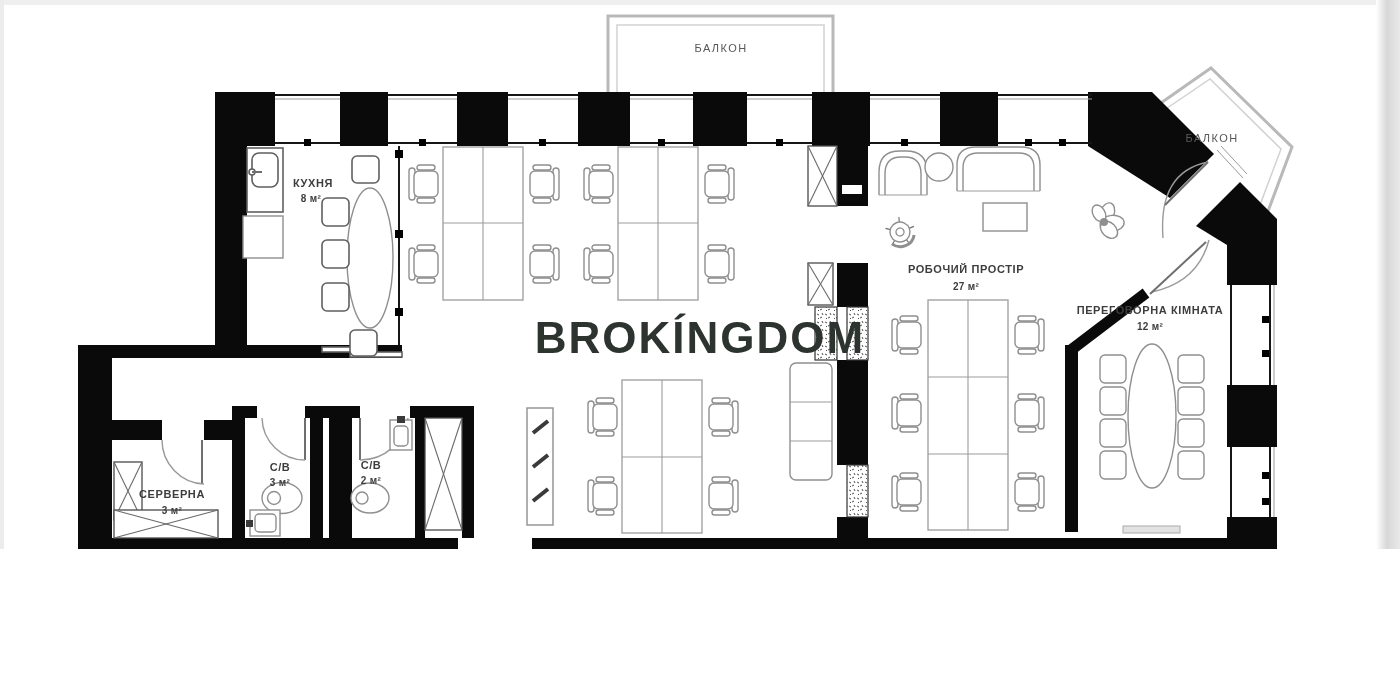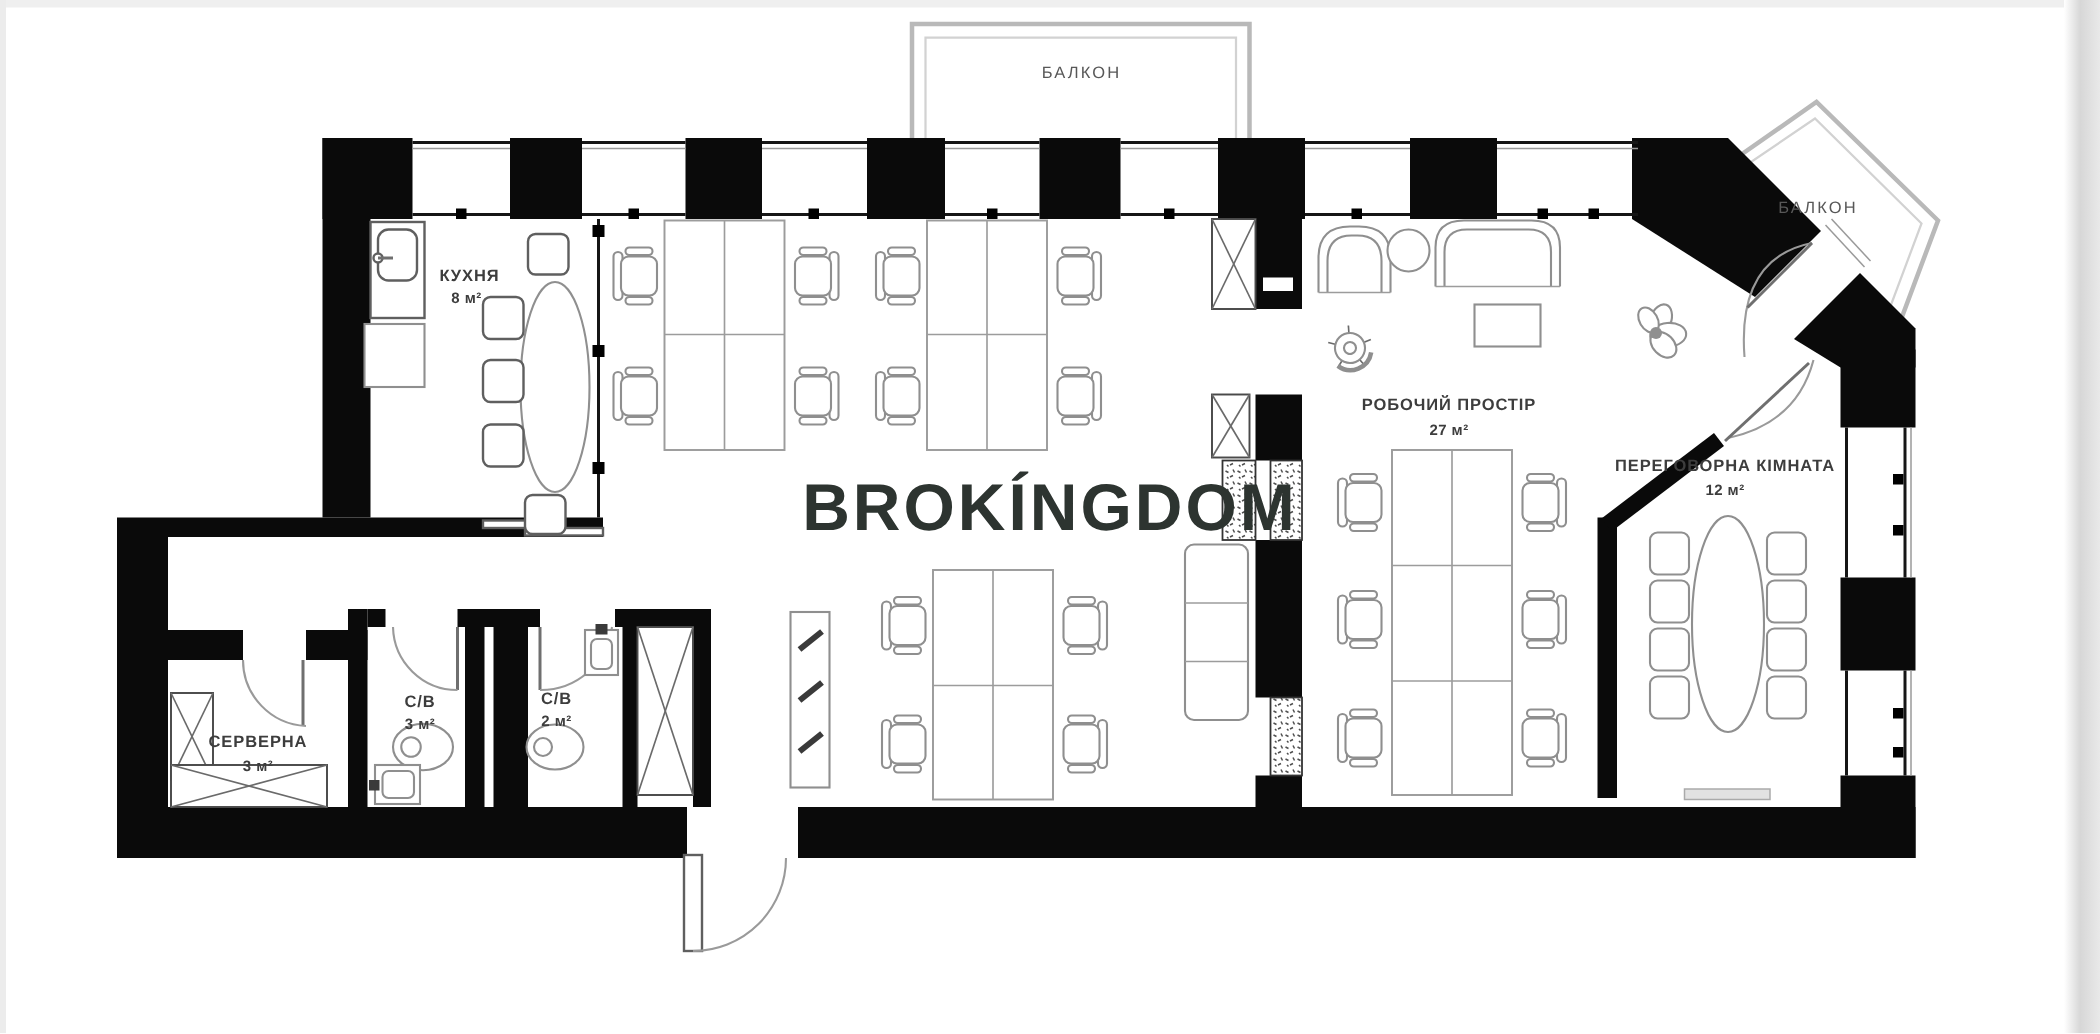--- a/index.html
+++ b/index.html
@@ -1,16 +1,16 @@
 <!DOCTYPE html>
 <html style="--wall: #0a0a0a; --furniture: #8f8f8f; --label: #3d3d3d; --watermark: #2d3430; --balcony-line: #b9b9b9;"><head>
 <meta charset="utf-8">
 <style>
   html,body{margin:0;padding:0;background:#fff;}
-  .stage{position:relative;width:1400px;height:689px;background:#fff;overflow:hidden;
+  .stage{position:relative;width:1400px;height:549px;background:#fff;overflow:hidden;
          font-family:"Liberation Sans",sans-serif;}
   svg{position:absolute;left:0;top:0;}
   .wall{fill:var(--wall,#0a0a0a);stroke:none;}
   .fur{fill:#fff;stroke:var(--furniture,#8f8f8f);stroke-width:1.4;}
   .fur2{fill:#fff;stroke:#5f5f5f;stroke-width:1.6;}
   .desk{fill:#fff;stroke:#9c9c9c;stroke-width:1.3;}
   .dline{stroke:#9c9c9c;stroke-width:1.1;}
   .wline{stroke:#161616;stroke-width:2;}
   .wthin{stroke:#9a9a9a;stroke-width:1;}
   .arc{fill:none;stroke:#9a9a9a;stroke-width:1.4;}

